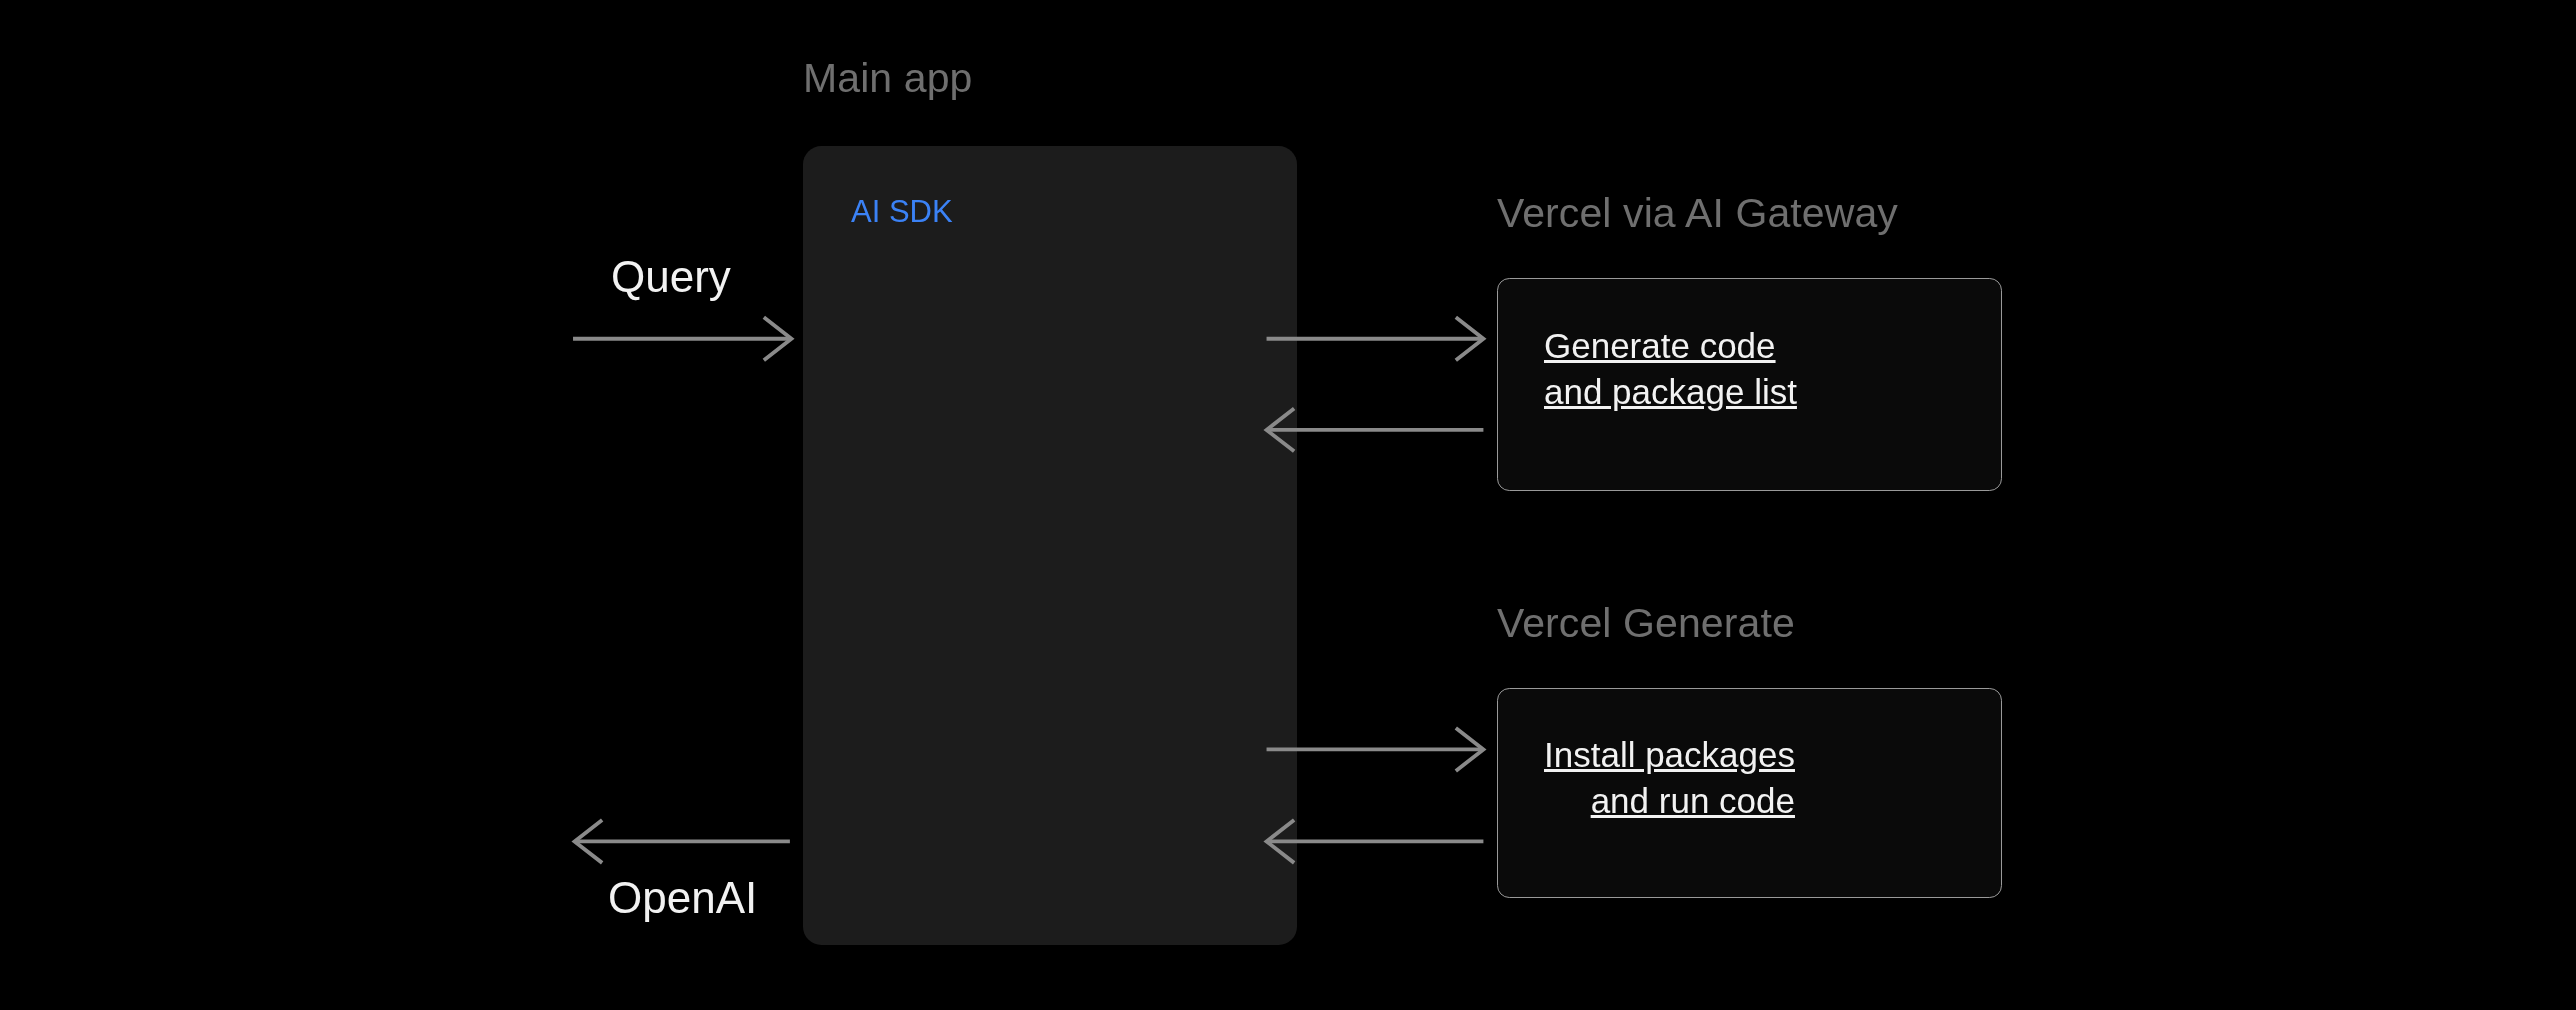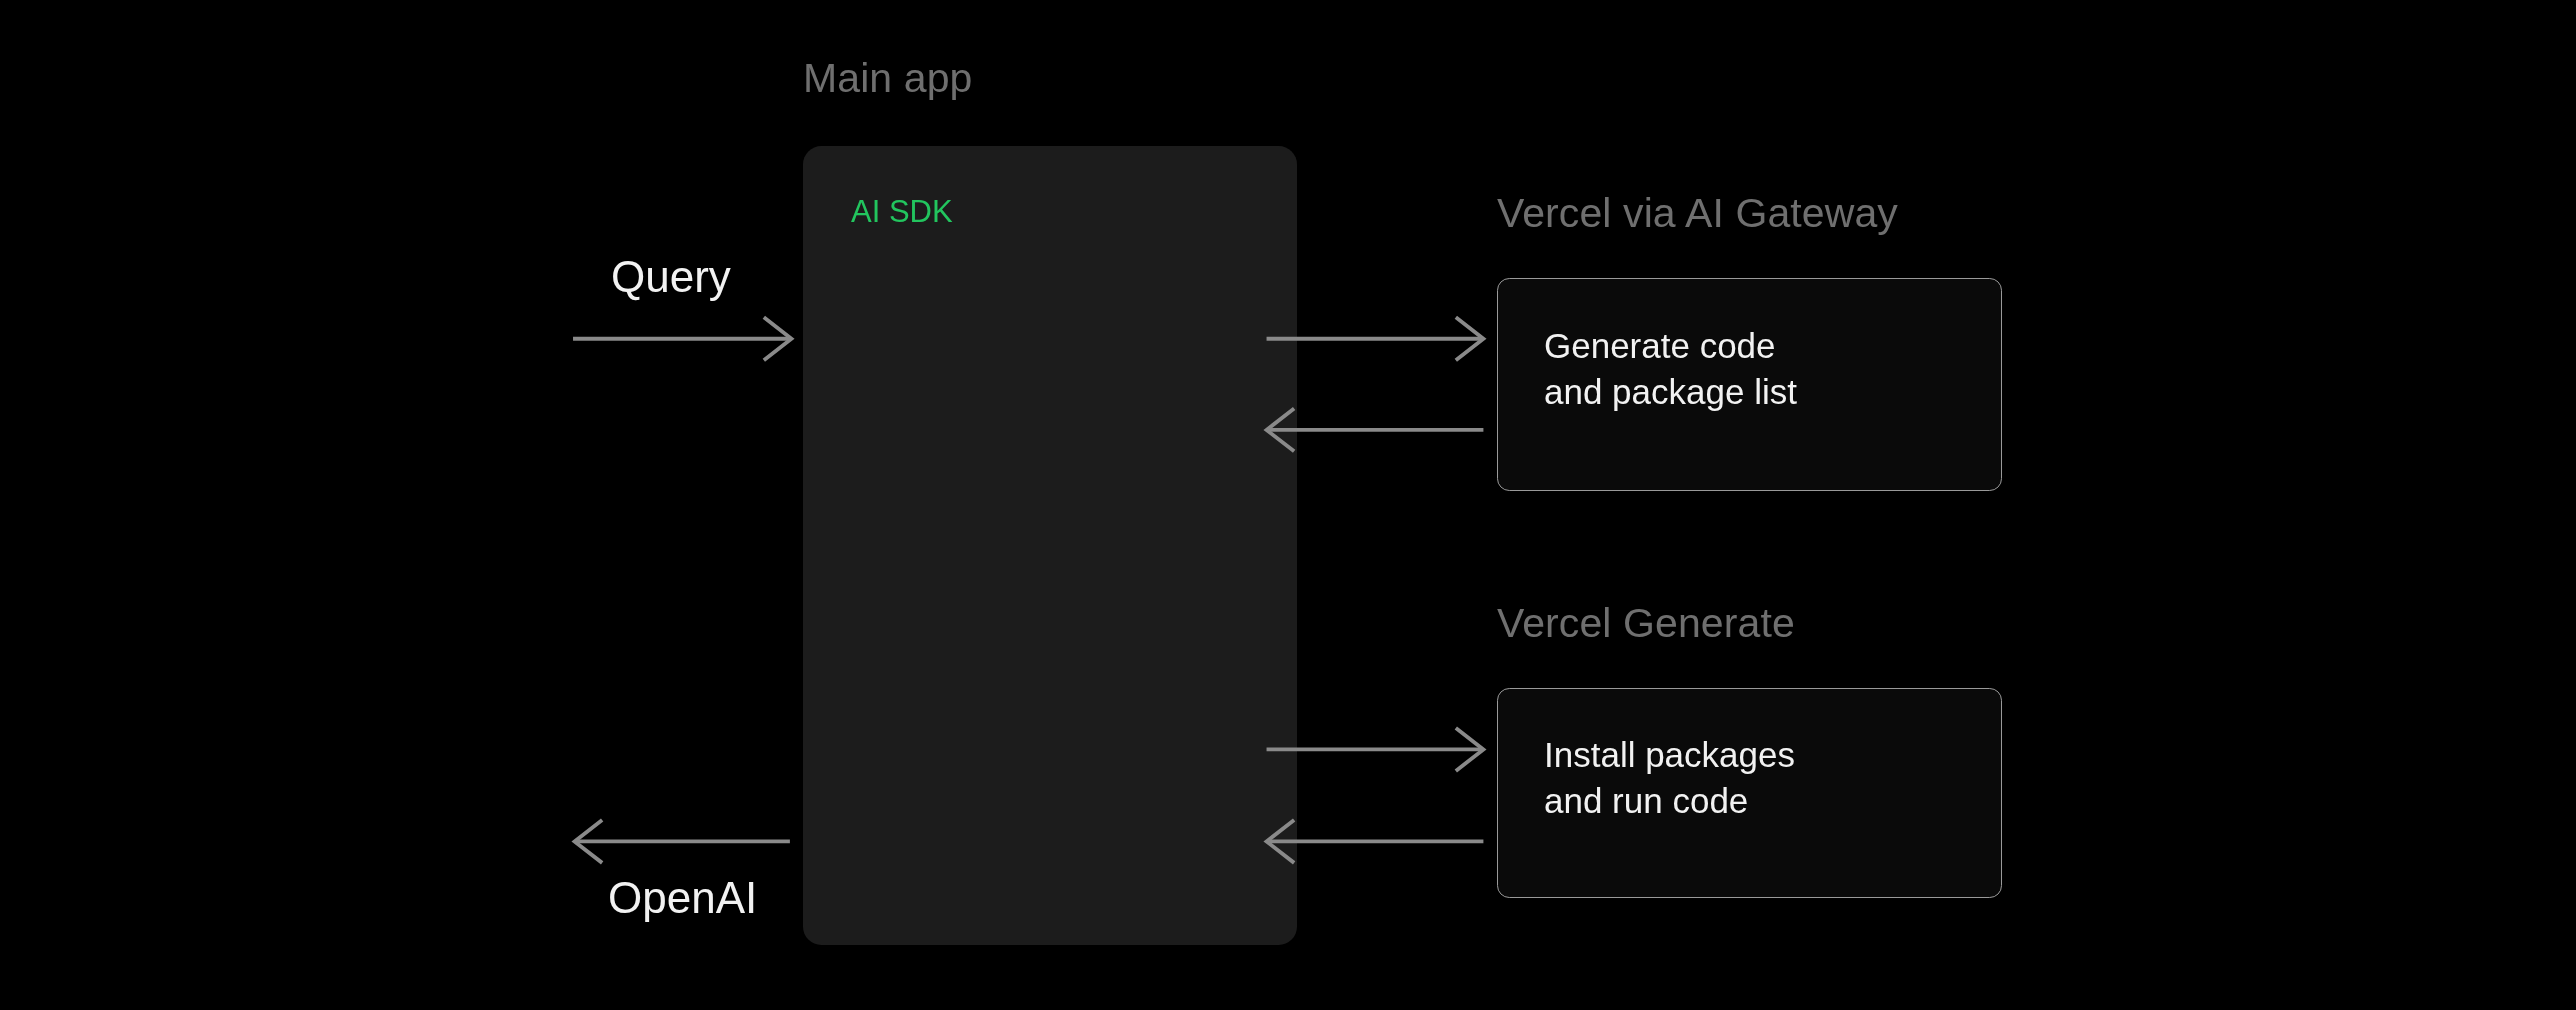--- a/index.html
+++ b/index.html
@@ -36,21 +36,21 @@
   }
   #label-main-app   { left: 803px; top: 58px; }
   #label-openai     { left: 1497px; top: 193px; }
   #label-sandbox    { left: 1497px; top: 603px; }
 
   
   #label-ai-sdk {
     position: absolute;
     left: 851px;
     top: 196px;
-    color: #22c55e;
+    color: #3b82f6;
     font-size: 31px;
     line-height: 1;
     white-space: nowrap;
   }
 
   
   #main-app-container {
     position: absolute;
     left: 803px;
     top: 146px;
@@ -91,36 +91,37 @@
     border-radius: 12.3px;
     box-sizing: border-box;
   }
   .service-box .box-text {
     position: absolute;
     left: 46px;
     color: #f2f2f2;
     font-size: 35px;
     line-height: 1.32;
     white-space: pre-line;
+    text-decoration: underline;
   }
   #openai-box {
     left: 1497px;
     top: 278px;
     width: 505px;
     height: 213px;
   }
   #openai-box .box-text { top: 44px; }
 
   #sandbox-box {
     left: 1497px;
     top: 688px;
     width: 505px;
     height: 210px;
   }
-  #sandbox-box .box-text { top: 43px; }
+  #sandbox-box .box-text { top: 43px; text-align: right; }
 
   
   .flow-label {
     position: absolute;
     color: #f2f2f2;
     font-size: 44px;
     line-height: 1;
     white-space: nowrap;
   }
   #label-query  { left: 611px; top: 255px; }

